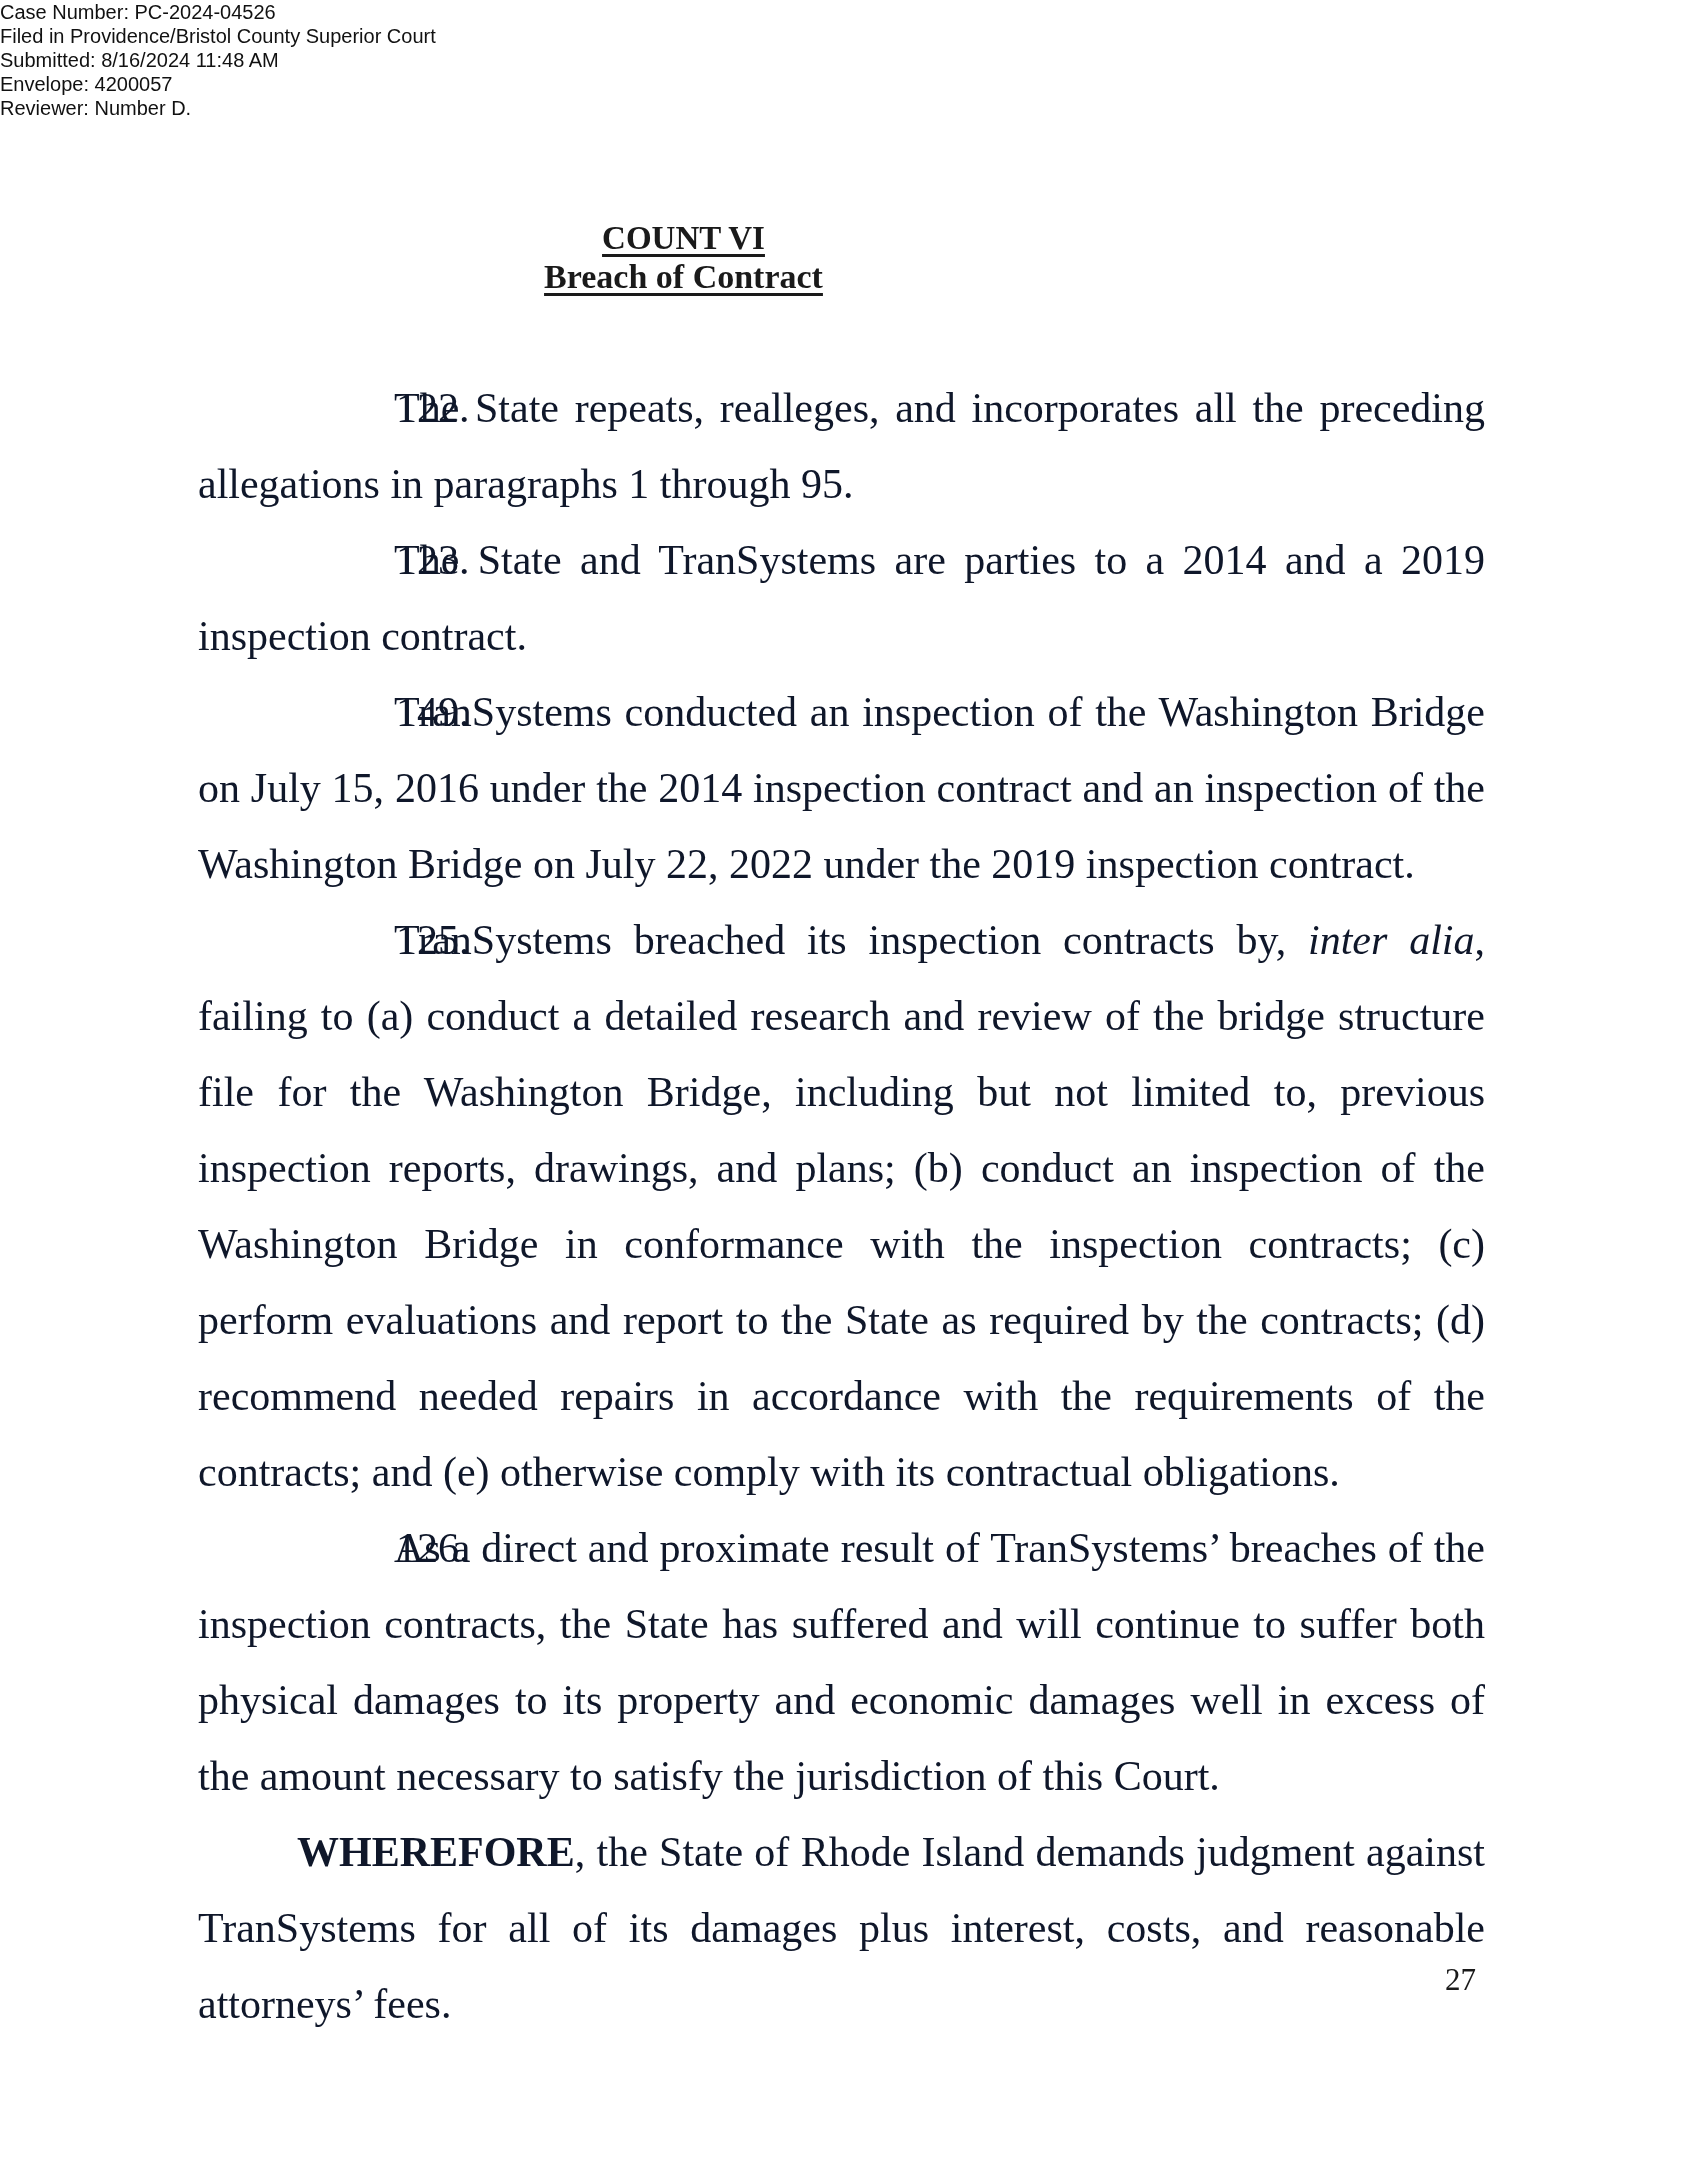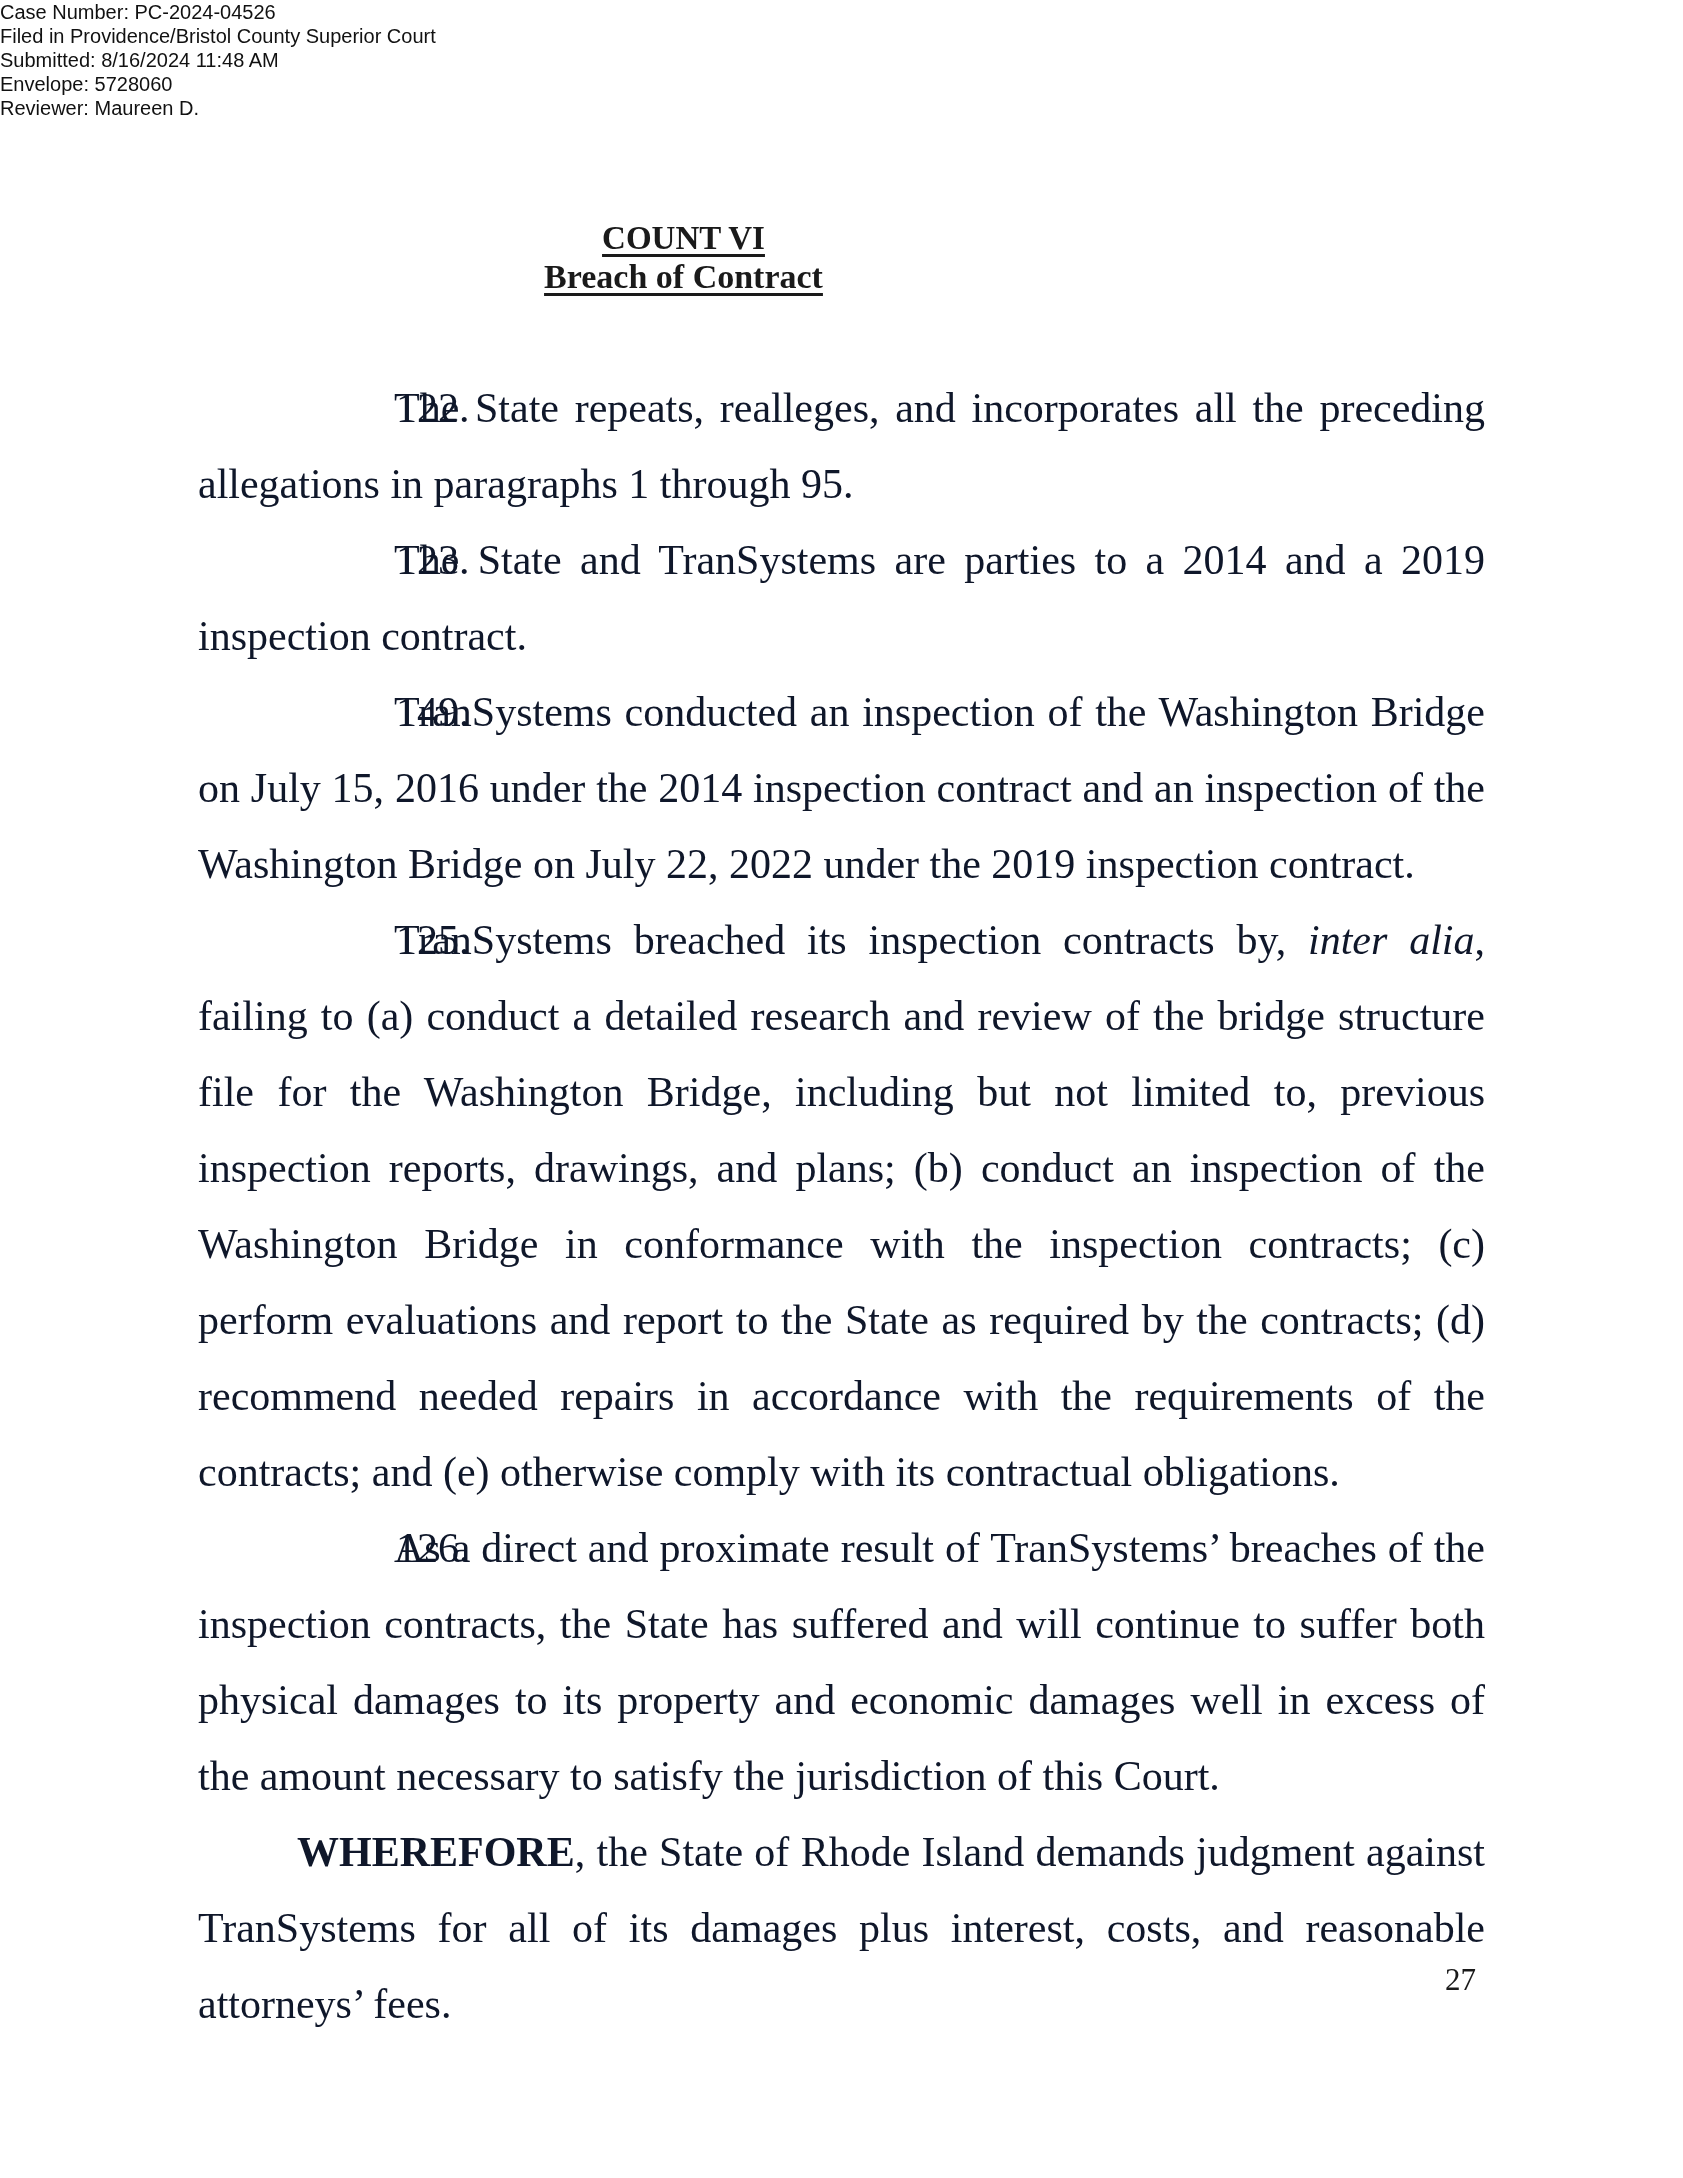--- a/index.html
+++ b/index.html
@@ -34,22 +34,22 @@
     font-family: "Liberation Serif", serif; font-size: 31px; color: #1a1a1a;
   }
 </style>
 </head>
 <body>
 
 <div class="stamp">
   <div>Case Number: PC-2024-04526</div>
   <div>Filed in Providence/Bristol County Superior Court</div>
   <div>Submitted: 8/16/2024 11:48 AM</div>
-  <div>Envelope: 5728060</div>
-  <div>Reviewer: Maureen D.</div>
+  <div>Envelope: 4200057</div>
+  <div>Reviewer: Number D.</div>
 </div>
 
 <div class="heading">
   <div class="hl h1"><span>COUNT VI</span></div>
   <div class="hl h2"><span>Breach of Contract</span></div>
 </div>
 
 <div class="body-text">
   <p><span class="pnum">122.</span><span>The State repeats, realleges, and incorporates all the preceding allegations in paragraphs 1 through 95.</span></p>
   <p><span class="pnum">123.</span><span>The State and TranSystems are parties to a 2014 and a 2019 inspection contract.</span></p>

